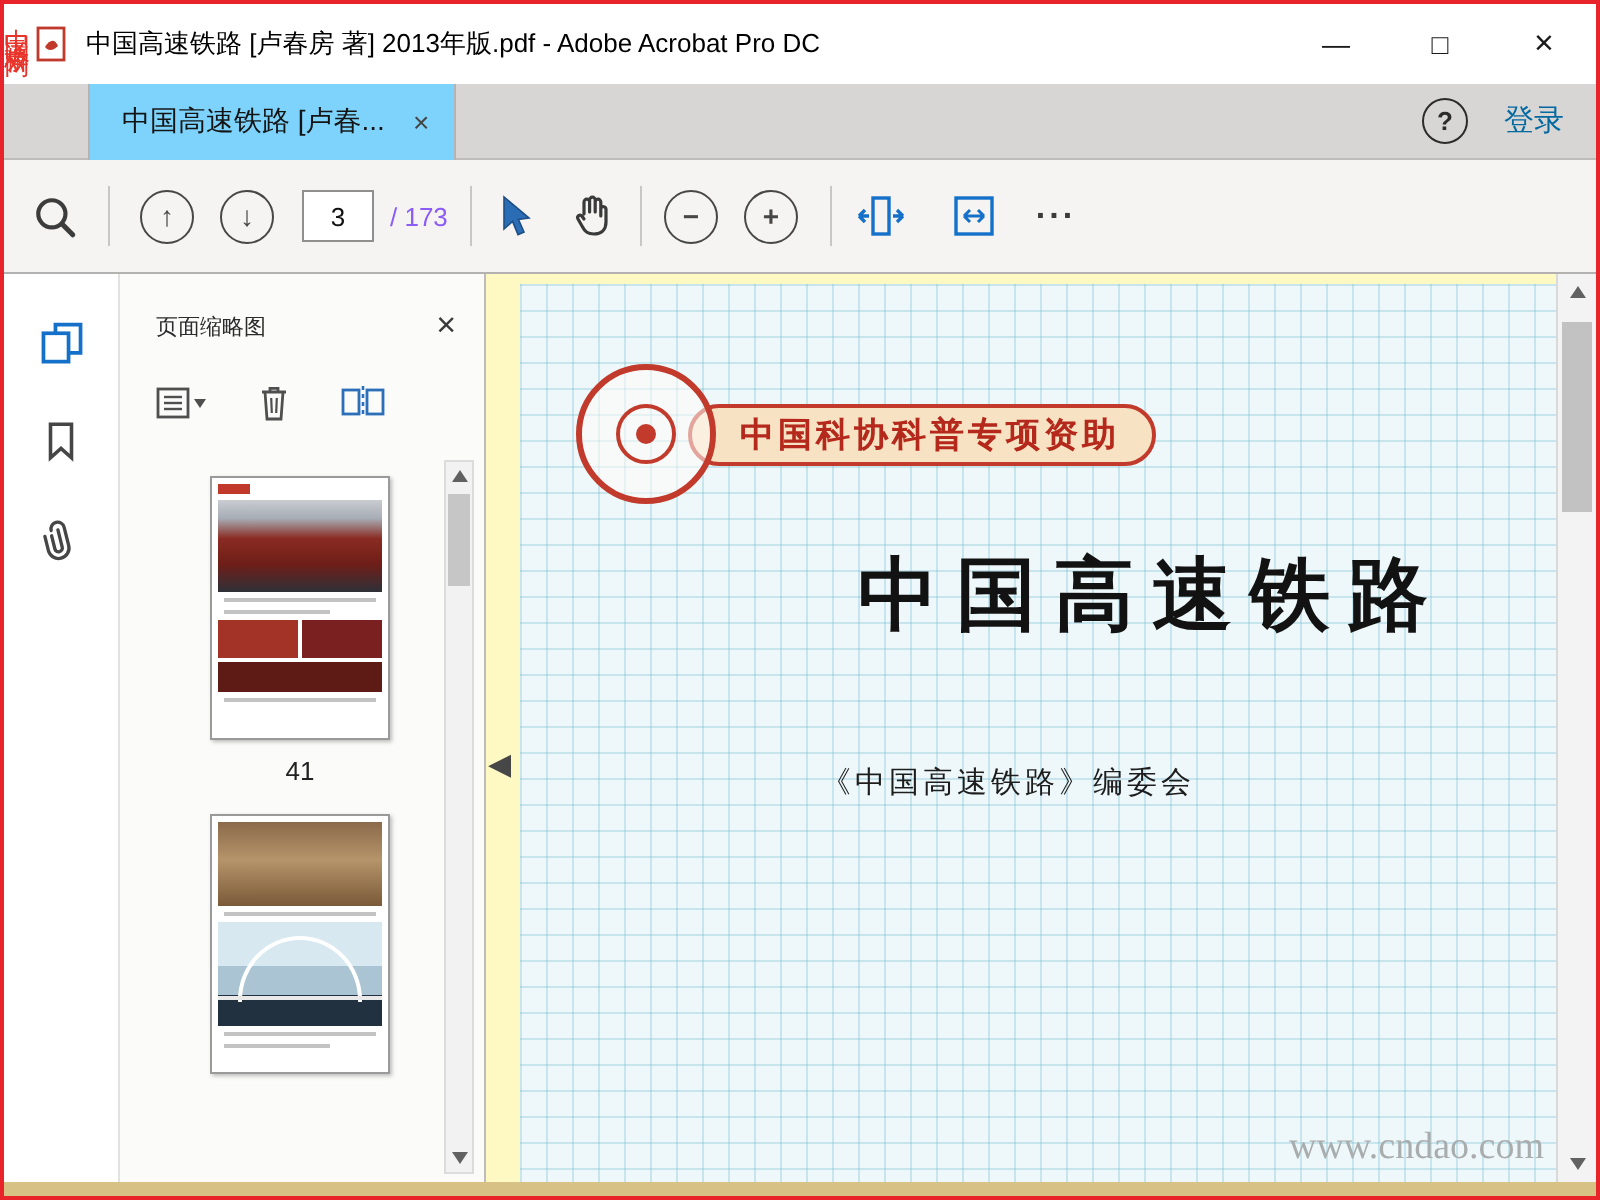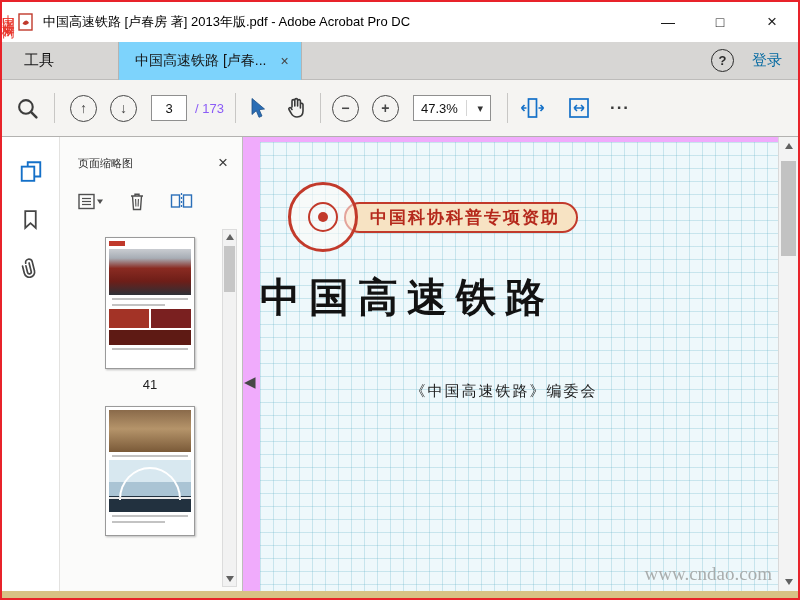--- a/index.html
+++ b/index.html
@@ -80,35 +80,35 @@
   .t2-deck { position:absolute; left:0; right:0; bottom:25%; height:2px; background:#e9e9e9; }
 
   
   .pscroll { position:absolute; right:5px; top:2px; bottom:4px; width:15px; background:#f2f2f2; border:1px solid #dcdcdc; }
   .scroll-arrow { position:absolute; left:0; right:0; height:14px; display:flex; align-items:center; justify-content:center; }
   .tri-up { width:0; height:0; border-left:4px solid transparent; border-right:4px solid transparent; border-bottom:6px solid #616161; }
   .tri-down { width:0; height:0; border-left:4px solid transparent; border-right:4px solid transparent; border-top:6px solid #616161; }
   .pscroll .thumb-bar { position:absolute; left:1px; right:1px; top:16px; height:46px; background:#c6c6c6; }
 
   
-  .docarea { flex:1; position:relative; background:#f0abfc; min-width:0; }
+  .docarea { flex:1; position:relative; background:#fef9c3; min-width:0; }
   .page { position:absolute; left:17px; top:5px; right:20px; bottom:0; background-color:#eef8fb;
           background-image:linear-gradient(rgba(110,185,205,.30) 1px, transparent 1px),
                            linear-gradient(90deg, rgba(110,185,205,.30) 1px, transparent 1px);
           background-size:13px 13px; overflow:hidden; }
   .seal { position:absolute; left:28px; top:40px; display:flex; align-items:center; }
   .seal-circle { width:70px; height:70px; border:3px solid #c23a2b; border-radius:50%;
                  background:rgba(255,252,248,.55); display:flex; align-items:center; justify-content:center; z-index:2; flex:0 0 auto; }
   .seal-inner { width:30px; height:30px; border:2px solid #c23a2b; border-radius:50%; display:flex;
                 align-items:center; justify-content:center; }
   .seal-star { width:10px; height:10px; background:#c23a2b; border-radius:50%; }
   .seal-banner { margin-left:-14px; height:31px; background:#f7e3c3; border:2px solid #c23a2b; border-radius:16px;
                  display:flex; align-items:center; padding:0 16px 0 24px; font-size:17px; font-weight:bold;
                  color:#b5291c; letter-spacing:2px; white-space:nowrap; }
-  .doc-title { position:absolute; top:128px; left:0; right:55px; text-align:left; font-size:40px; font-weight:bold;
+  .doc-title { position:absolute; top:128px; left:0; right:55px; text-align:right; font-size:40px; font-weight:bold;
                color:#121212; letter-spacing:9px; }
   .doc-byline { position:absolute; top:240px; left:0; right:30px; text-align:center; font-size:15px; color:#1d1d1d; letter-spacing:2px; }
   .page-watermark { position:absolute; right:6px; bottom:6px; font-size:19px; color:#a9adad;
                     font-family:"Liberation Serif",serif; }
   .nav-left { position:absolute; left:1px; top:52%; font-size:15px; color:#474747; }
 
   
   .dscroll { position:absolute; right:0; top:0; bottom:0; width:20px; background:#f3f3f3; border-left:1px solid #d9d9d9; }
   .dscroll .thumb-bar { position:absolute; left:2px; right:2px; top:24px; height:95px; background:#c2c2c2; }
 
@@ -133,21 +133,20 @@
     </span>
     <span class="title-text">中国高速铁路 [卢春房 著] 2013年版.pdf - Adobe Acrobat Pro DC</span>
     <div class="win-controls">
       <div class="win-btn">—</div>
       <div class="win-btn">□</div>
       <div class="win-btn close">×</div>
     </div>
   </div>
 
   <div class="tabbar">
-    <div class="tab">工具</div>
     <div class="doc-tab">
       <span class="doc-tab-label">中国高速铁路 [卢春...</span>
       <span class="doc-tab-close">×</span>
     </div>
     <div class="tabbar-right">
       <div class="help-circle">?</div>
       <span class="sign-in">登录</span>
     </div>
   </div>
 
@@ -173,24 +172,20 @@
     <span style="width:18px;"></span>
     <span class="tb-icon">
       <svg width="24" height="24" viewBox="0 0 24 24">
         <path d="M7 11 V5 a1.4 1.4 0 0 1 2.8 0 V10 M9.8 10 V4 a1.4 1.4 0 0 1 2.8 0 V10 M12.6 10 V5 a1.4 1.4 0 0 1 2.8 0 V11 M15.4 12 V8 a1.4 1.4 0 0 1 2.6 0.6 V15 c0 4 -2.5 6 -6 6 c-3 0 -4.5 -1 -6 -4 L4 13.5 c-0.8 -1.4 1 -2.6 2 -1.4 L7 13.5" fill="none" stroke="#3a3a3a" stroke-width="1.6" stroke-linecap="round" stroke-linejoin="round"></path>
       </svg>
     </span>
     <span class="tb-sep"></span>
     <span class="circ">−</span>
     <span style="width:13px;"></span>
     <span class="circ">+</span>
-    <div class="zoom-box">
-      <span class="zoom-value">47.3%</span>
-      <span class="zoom-caret">▾</span>
-    </div>
     <span class="tb-sep" style="margin-left:16px;"></span>
     <span class="tb-icon">
       <svg width="27" height="24" viewBox="0 0 26 24">
         <rect x="9" y="3" width="8" height="18" fill="none" stroke="#1470c8" stroke-width="1.7"></rect>
         <path d="M7 12 H2 M2 12 l3 -3 M2 12 l3 3" fill="none" stroke="#1470c8" stroke-width="1.7"></path>
         <path d="M19 12 H24 M24 12 l-3 -3 M24 12 l-3 3" fill="none" stroke="#1470c8" stroke-width="1.7"></path>
       </svg>
     </span>
     <span style="width:20px;"></span>
     <span class="tb-icon">

